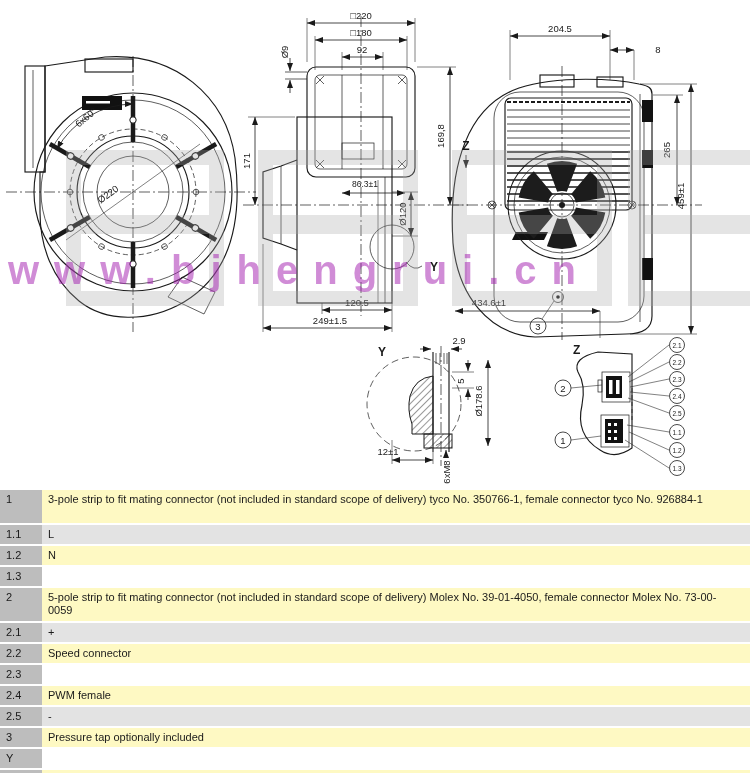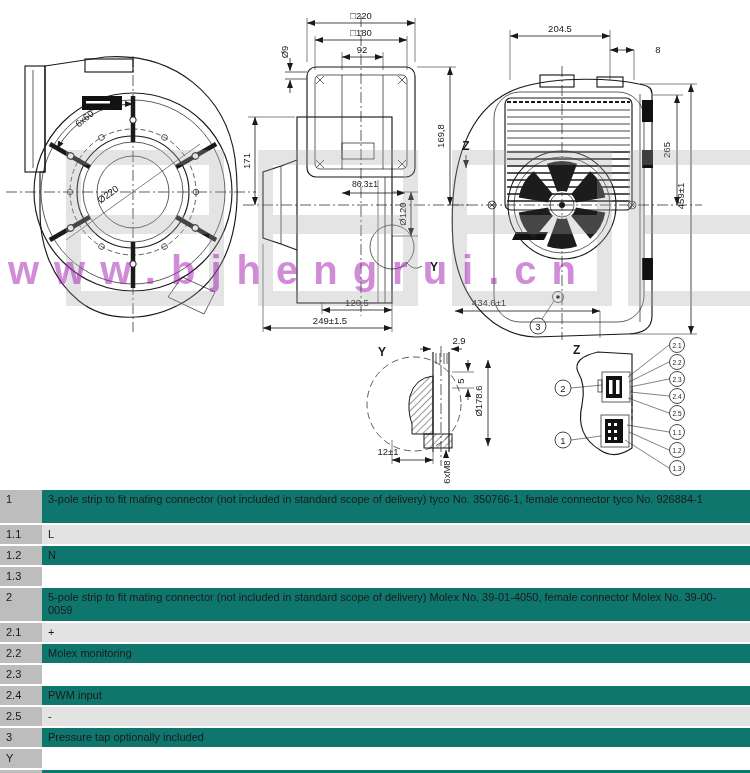--- a/index.html
+++ b/index.html
@@ -21,21 +21,21 @@
   
   .wm{position:absolute;pointer-events:none;z-index:5;}
   .wm-url{top:248px;left:8px;width:742px;font-size:40px;font-weight:bold;
           letter-spacing:15px;color:#a21caf;opacity:.5;white-space:nowrap;}
   .wm-block{position:absolute;top:150px;height:126px;border:15px solid #a9a9a9;opacity:.30;
             background:linear-gradient(to bottom,transparent 40%,#a9a9a9 40%,#a9a9a9 55%,transparent 55%);}
   
   .tbl{position:absolute;top:490px;left:0;width:750px;font-size:11px;line-height:13px;}
   .t-row{display:flex;border-bottom:2px solid #fff;}
   .t-id{flex:0 0 42px;background:#bdbdbd;padding:3px 0 3px 6px;box-sizing:border-box;}
-  .t-desc{flex:1 1 auto;padding:3px 14px 3px 6px;box-sizing:border-box;background:#0f766e;}
+  .t-desc{flex:1 1 auto;padding:3px 14px 3px 6px;box-sizing:border-box;background:#fef9c3;}
   .t-row.shade .t-desc{background:#e3e3e3;}
   .t-row.tall .t-id,.t-row.tall .t-desc{min-height:33px;}
 </style>
 </head>
 <body>
 
 <div class="canvas">
 
   <div class="draw">
   <svg width="750" height="490" viewBox="0 0 750 490">
@@ -380,36 +380,36 @@
       </div>
     <div class="t-row">
         <div class="t-id">1.2</div>
         <div class="t-desc">N</div>
       </div>
     <div class="t-row shade">
         <div class="t-id">1.3</div>
       </div>
     <div class="t-row tall">
         <div class="t-id">2</div>
-        <div class="t-desc">5-pole strip to fit mating connector (not included in standard scope of delivery) Molex No. 39-01-4050, female connector Molex No. 39-00-0059</div>
+        <div class="t-desc">5-pole strip to fit mating connector (not included in standard scope of delivery) Molex No. 39-01-4050, female connector Molex No. 73-00-0059</div>
       </div>
     <div class="t-row shade">
         <div class="t-id">2.1</div>
         <div class="t-desc">+</div>
       </div>
     <div class="t-row">
         <div class="t-id">2.2</div>
-        <div class="t-desc">Molex monitoring</div>
+        <div class="t-desc">Speed connector</div>
       </div>
     <div class="t-row shade">
         <div class="t-id">2.3</div>
       </div>
     <div class="t-row">
         <div class="t-id">2.4</div>
-        <div class="t-desc">PWM input</div>
+        <div class="t-desc">PWM female</div>
       </div>
     <div class="t-row shade">
         <div class="t-id">2.5</div>
         <div class="t-desc">-</div>
       </div>
     <div class="t-row">
         <div class="t-id">3</div>
         <div class="t-desc">Pressure tap optionally included</div>
       </div>
     <div class="t-row shade">

